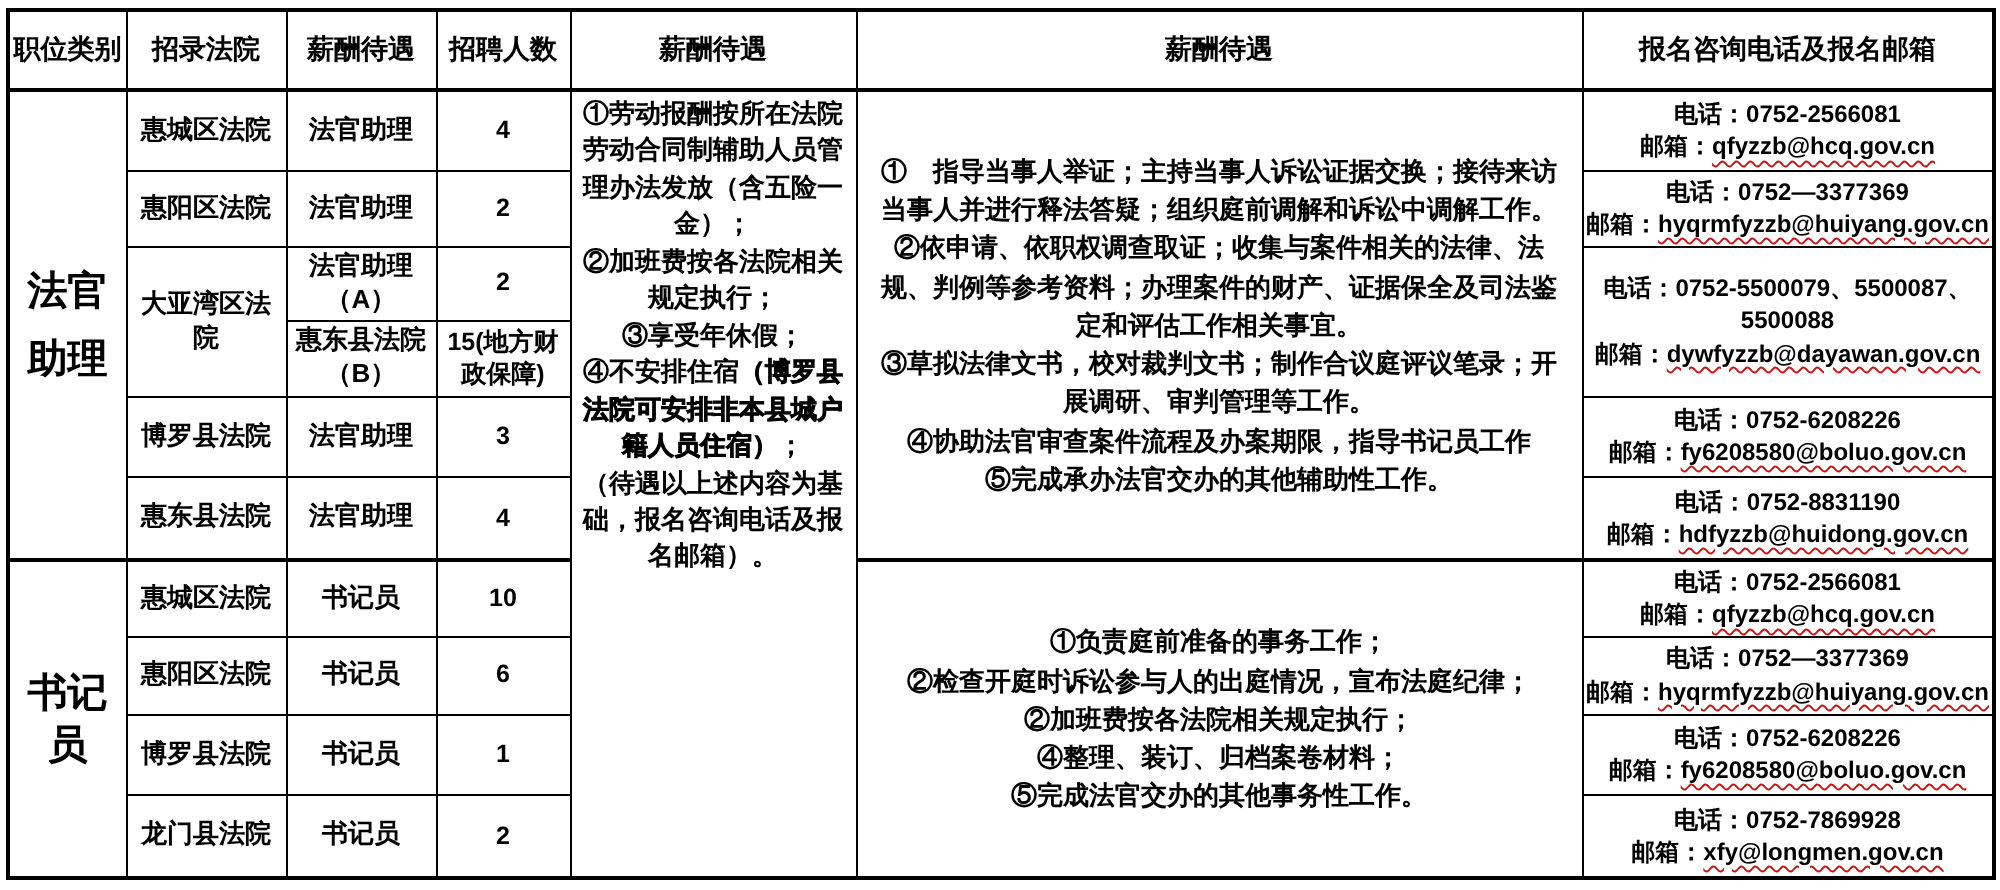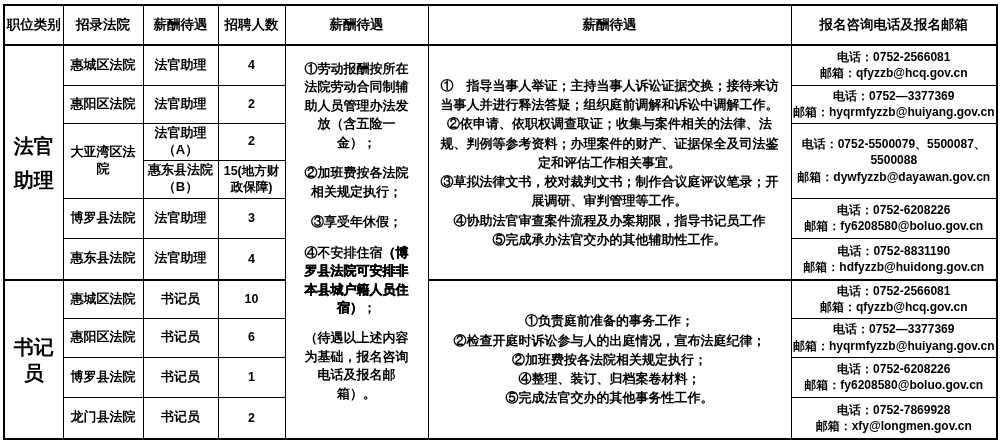--- a/index.html
+++ b/index.html
@@ -9,27 +9,27 @@
         font-weight:bold;color:#000;padding-left:26px;}
   th,td{border:1px solid #000;text-align:center;vertical-align:middle;
         padding:1px 2px;font-size:13px;line-height:1.3;overflow:hidden;}
   thead th{border-bottom:2px solid #000;font-size:13.5px;padding:2px 1px;}
   tr.sec-start td{border-top:2px solid #000;}
   .category-cell{font-size:20px;}
   .category-cell div{margin:8px 0;}
   .court-cell{padding:1px 3px;margin-top:14px;}
   .count-cell{font-size:12.5px;}
   .salary-cell{font-size:13px;padding:2px 4px;vertical-align:top;}
-  .salary-cell p{margin:12px;line-height:1.42;}
+  .salary-cell p{margin:0;line-height:1.42;}
   .duties-cell{font-size:13px;padding:2px 8px;}
   .duties-cell p{margin:0;line-height:1.48;}
   .contact-cell{font-size:12px;padding:1px 0;}
   .phone-line{line-height:1.35;}
   .email-line{line-height:1.35;white-space:nowrap;}
-  .email{text-decoration-style:wavy;
+  .email{text-decoration:underline;text-decoration-style:wavy;
          text-decoration-color:#cc1111;text-decoration-thickness:1px;
          text-underline-offset:2px;}
   .xb{-webkit-text-stroke:0.4px #000;}
 </style>
 </head>
 <body>
 
 <div class="wrap">
 <table>
   <colgroup>

